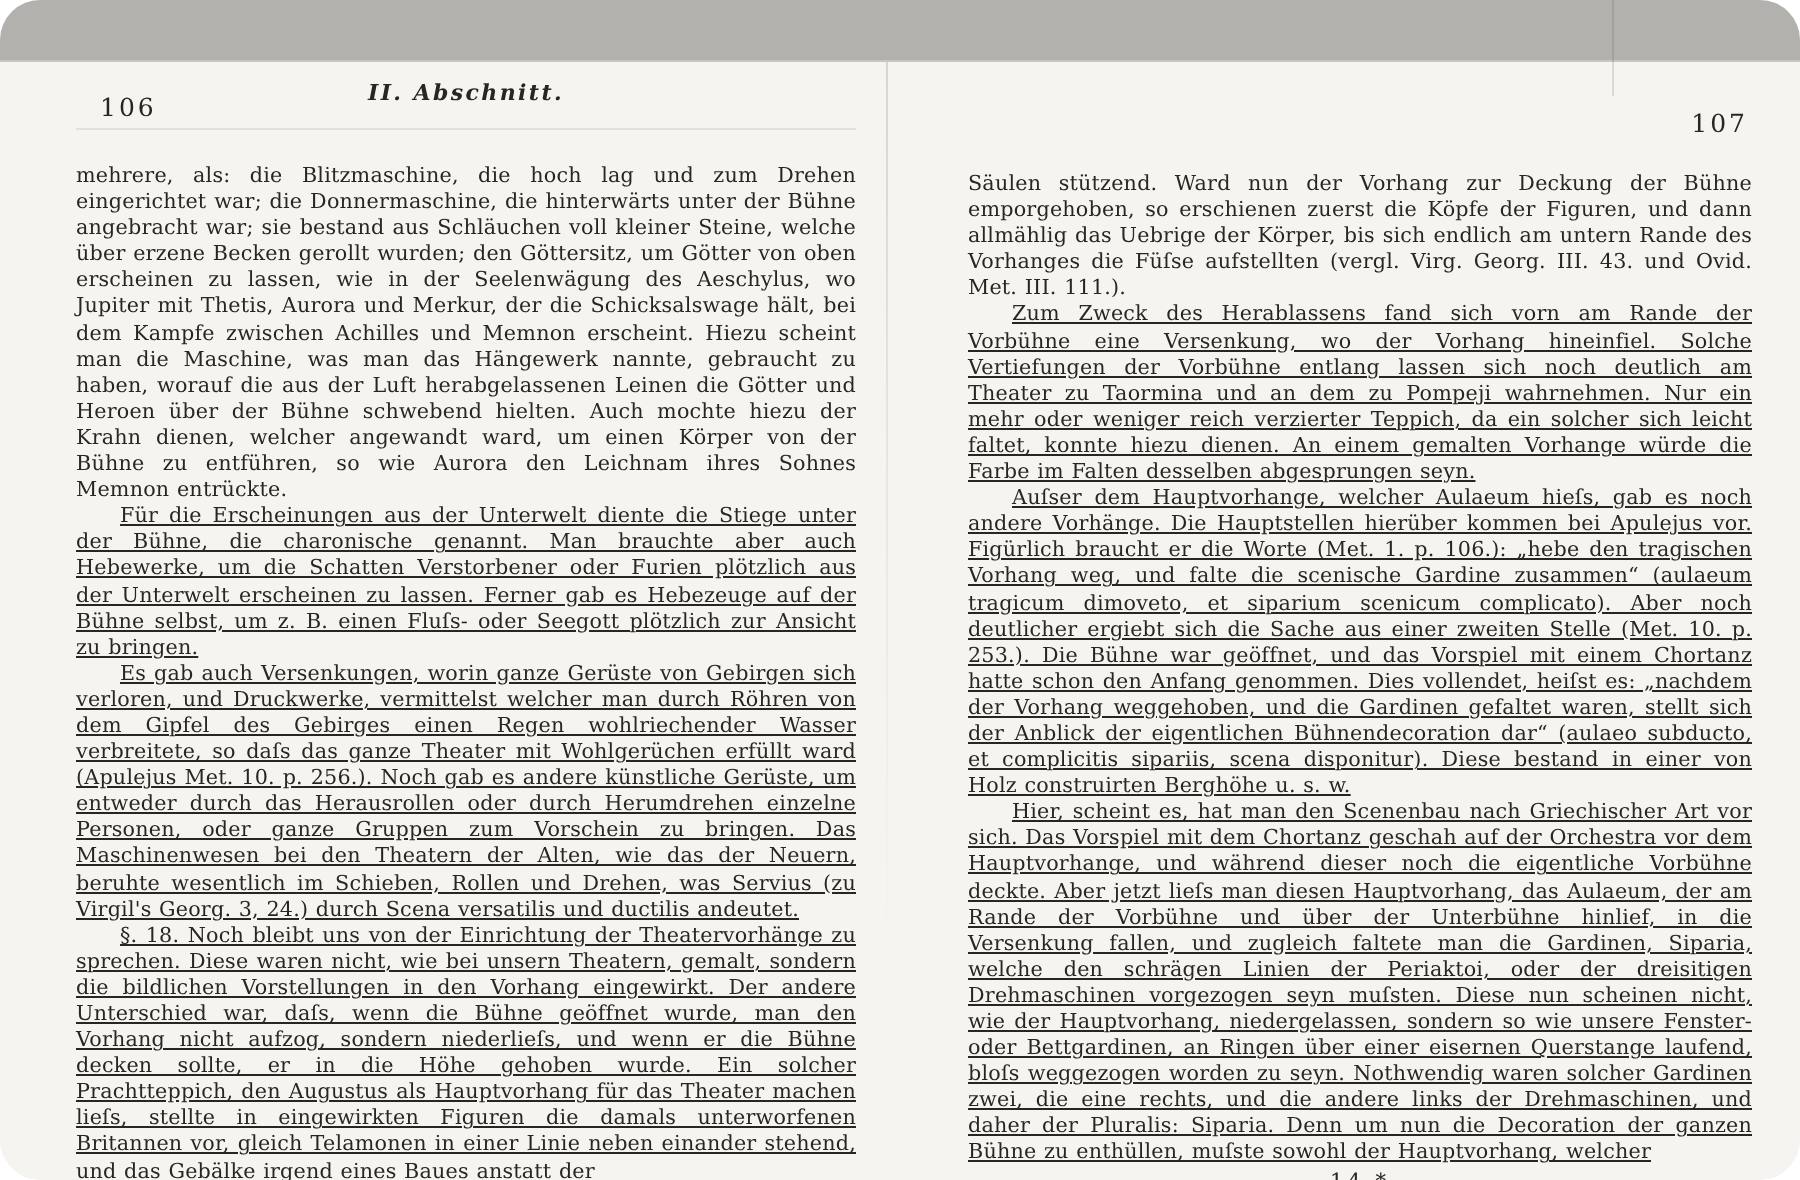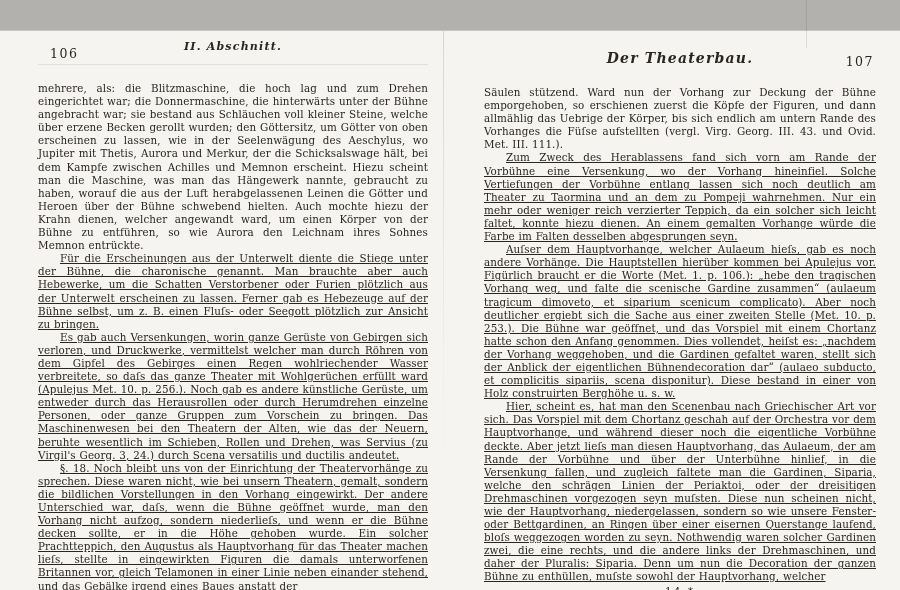--- a/index.html
+++ b/index.html
@@ -5,20 +5,21 @@
   html, body { margin: 0; padding: 0; }
   body { font-family: "DejaVu Serif", "Liberation Serif", serif; }
 
   .scan {
     position: relative;
     width: 900px;
     height: 590px;
     overflow: hidden;
     background: var(--paper, #f5f4f1);
     color: var(--ink, #2b2520);
+    border-radius: 20px;
   }
 
   .scan-edge-top {
     position: absolute;
     left: 0; top: 0;
     width: 900px; height: 30px;
     background: var(--band, #b3b1ae);
     border-bottom: 1px solid #c8c6c3;
   }
 
@@ -95,21 +96,20 @@
     <div class="body-text">
         <p class="">mehrere, als: die Blitzmaschine, die hoch lag und zum Drehen eingerichtet war; die Donnermaschine, die hinterwärts unter der Bühne angebracht war; sie bestand aus Schläuchen voll kleiner Steine, welche über erzene Becken gerollt wurden; den Göttersitz, um Götter von oben erscheinen zu lassen, wie in der Seelenwägung des Aeschylus, wo Jupiter mit Thetis, Aurora und Merkur, der die Schicksalswage hält, bei dem Kampfe zwischen Achilles und Memnon erscheint. Hiezu scheint man die Maschine, was man das Hängewerk nannte, gebraucht zu haben, worauf die aus der Luft herabgelassenen Leinen die Götter und Heroen über der Bühne schwebend hielten. Auch mochte hiezu der Krahn dienen, welcher angewandt ward, um einen Körper von der Bühne zu entführen, so wie Aurora den Leichnam ihres Sohnes Memnon entrückte.</p>
         <p class="indent">Für die Erscheinungen aus der Unterwelt diente die Stiege unter der Bühne, die charonische genannt. Man brauchte aber auch Hebewerke, um die Schatten Verstorbener oder Furien plötzlich aus der Unterwelt erscheinen zu lassen. Ferner gab es Hebezeuge auf der Bühne selbst, um z. B. einen Fluſs- oder Seegott plötzlich zur Ansicht zu bringen.</p>
         <p class="indent">Es gab auch Versenkungen, worin ganze Gerüste von Gebirgen sich verloren, und Druckwerke, vermittelst welcher man durch Röhren von dem Gipfel des Gebirges einen Regen wohlriechender Wasser verbreitete, so daſs das ganze Theater mit Wohlgerüchen erfüllt ward (Apulejus Met. 10. p. 256.). Noch gab es andere künstliche Gerüste, um entweder durch das Herausrollen oder durch Herumdrehen einzelne Personen, oder ganze Gruppen zum Vorschein zu bringen. Das Maschinenwesen bei den Theatern der Alten, wie das der Neuern, beruhte wesentlich im Schieben, Rollen und Drehen, was Servius (zu Virgil's Georg. 3, 24.) durch Scena versatilis und ductilis andeutet.</p>
         <p class="indent">§. 18. Noch bleibt uns von der Einrichtung der Theatervorhänge zu sprechen. Diese waren nicht, wie bei unsern Theatern, gemalt, sondern die bildlichen Vorstellungen in den Vorhang eingewirkt. Der andere Unterschied war, daſs, wenn die Bühne geöffnet wurde, man den Vorhang nicht aufzog, sondern niederlieſs, und wenn er die Bühne decken sollte, er in die Höhe gehoben wurde. Ein solcher Prachtteppich, den Augustus als Hauptvorhang für das Theater machen lieſs, stellte in eingewirkten Figuren die damals unterworfenen Britannen vor, gleich Telamonen in einer Linie neben einander stehend, und das Gebälke irgend eines Baues anstatt der</p>
       </div>
   </div>
 
   <div class="page page-right">
     <div class="header-row">
-      <span class="running-title">Der Theaterbau.</span>
       <span class="page-number right-num">107</span>
     </div>
     <div class="body-text">
         <p class="">Säulen stützend. Ward nun der Vorhang zur Deckung der Bühne emporgehoben, so erschienen zuerst die Köpfe der Figuren, und dann allmählig das Uebrige der Körper, bis sich endlich am untern Rande des Vorhanges die Füſse aufstellten (vergl. Virg. Georg. III. 43. und Ovid. Met. III. 111.).</p>
         <p class="indent">Zum Zweck des Herablassens fand sich vorn am Rande der Vorbühne eine Versenkung, wo der Vorhang hineinfiel. Solche Vertiefungen der Vorbühne entlang lassen sich noch deutlich am Theater zu Taormina und an dem zu Pompeji wahrnehmen. Nur ein mehr oder weniger reich verzierter Teppich, da ein solcher sich leicht faltet, konnte hiezu dienen. An einem gemalten Vorhange würde die Farbe im Falten desselben abgesprungen seyn.</p>
         <p class="indent">Auſser dem Hauptvorhange, welcher Aulaeum hieſs, gab es noch andere Vorhänge. Die Hauptstellen hierüber kommen bei Apulejus vor. Figürlich braucht er die Worte (Met. 1. p. 106.): „hebe den tragischen Vorhang weg, und falte die scenische Gardine zusammen“ (aulaeum tragicum dimoveto, et siparium scenicum complicato). Aber noch deutlicher ergiebt sich die Sache aus einer zweiten Stelle (Met. 10. p. 253.). Die Bühne war geöffnet, und das Vorspiel mit einem Chortanz hatte schon den Anfang genommen. Dies vollendet, heiſst es: „nachdem der Vorhang weggehoben, und die Gardinen gefaltet waren, stellt sich der Anblick der eigentlichen Bühnendecoration dar“ (aulaeo subducto, et complicitis sipariis, scena disponitur). Diese bestand in einer von Holz construirten Berghöhe u. s. w.</p>
         <p class="indent">Hier, scheint es, hat man den Scenenbau nach Griechischer Art vor sich. Das Vorspiel mit dem Chortanz geschah auf der Orchestra vor dem Hauptvorhange, und während dieser noch die eigentliche Vorbühne deckte. Aber jetzt lieſs man diesen Hauptvorhang, das Aulaeum, der am Rande der Vorbühne und über der Unterbühne hinlief, in die Versenkung fallen, und zugleich faltete man die Gardinen, Siparia, welche den schrägen Linien der Periaktoi, oder der dreisitigen Drehmaschinen vorgezogen seyn muſsten. Diese nun scheinen nicht, wie der Hauptvorhang, niedergelassen, sondern so wie unsere Fenster- oder Bettgardinen, an Ringen über einer eisernen Querstange laufend, bloſs weggezogen worden zu seyn. Nothwendig waren solcher Gardinen zwei, die eine rechts, und die andere links der Drehmaschinen, und daher der Pluralis: Siparia. Denn um nun die Decoration der ganzen Bühne zu enthüllen, muſste sowohl der Hauptvorhang, welcher</p>
       </div>
     <div class="signature-mark">14 *</div>
   </div>

